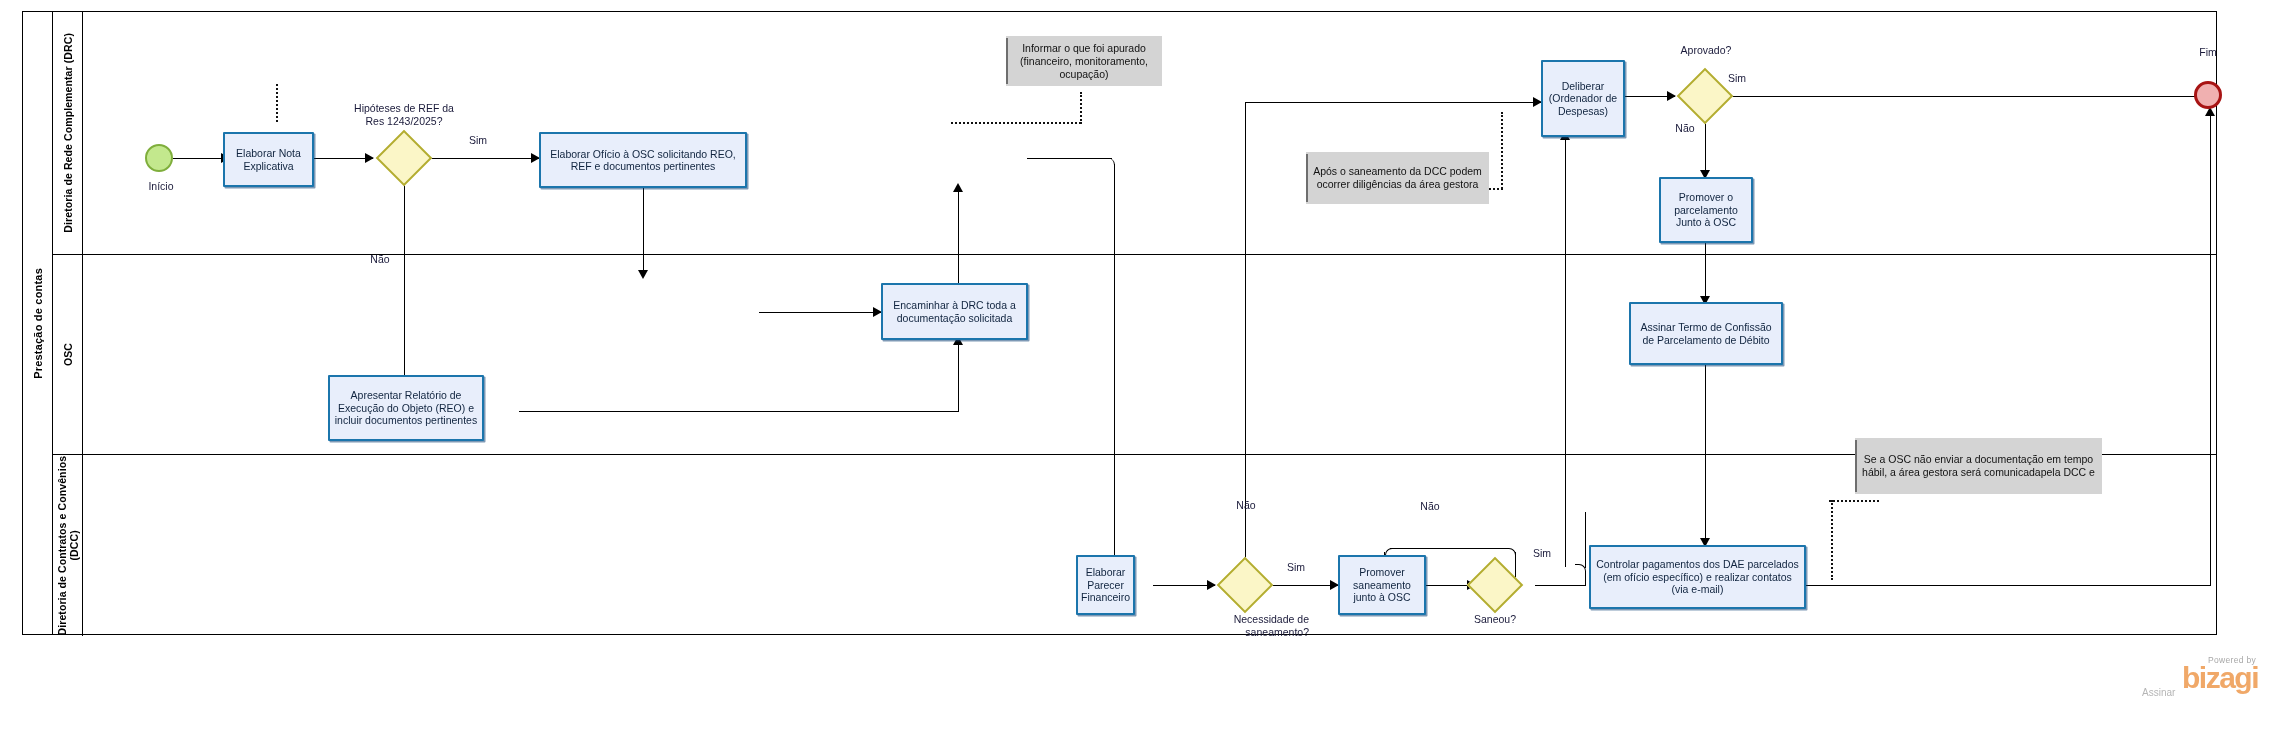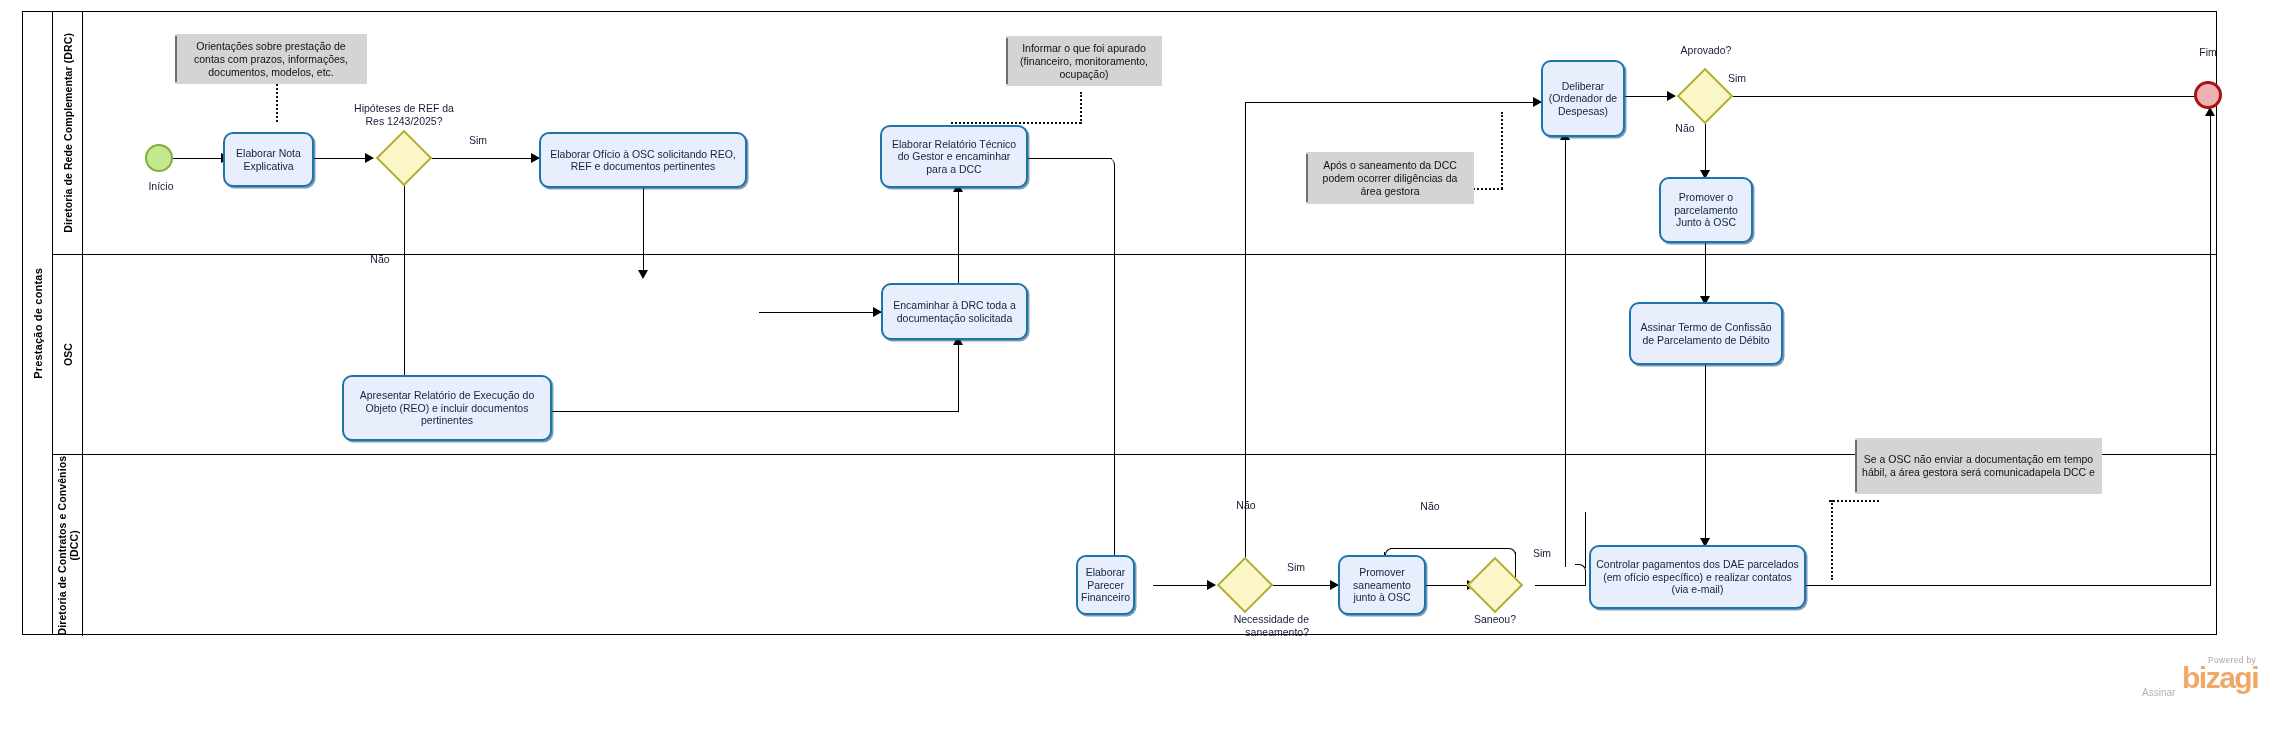--- a/index.html
+++ b/index.html
@@ -82,21 +82,21 @@
   #lane1 { top: 0px;   height: 243px; border-bottom: 1.5px solid #000; }
   #lane2 { top: 243px; height: 200px; border-bottom: 1.5px solid #000; }
   #lane3 { top: 443px; height: 180.5px; }
 
   
   .task {
     position: absolute;
     box-sizing: border-box;
     background: #e8eefb;
     border: 2px solid #1b75ac;
-    border-radius: 10px;
+    border-radius: 1px;
     display: flex;
     align-items: center;
     justify-content: center;
     text-align: center;
     font-size: 10.5px;
     line-height: 12.5px;
     color: #10243f;
     padding: 2px 4px;
     box-shadow: 1.5px 1.5px 0 rgba(20,70,120,.55);
   }
@@ -324,44 +324,42 @@
     <div class="task" style="left:200px; top:120px; width:91px; height:55px;">Elaborar Nota Explicativa</div>
 
     <div class="gateway" style="left:361px; top:126px;"></div>
     <div class="label" style="left:311px; top:90px; width:140px;">Hipóteses de REF da
 Res 1243/2025?</div>
     <div class="label" style="left:438px; top:122px; width:34px;">Sim</div>
     <div class="label" style="left:340px; top:241px; width:34px;">Não</div>
 
     <div class="task" style="left:516px; top:120px; width:208px; height:56px;">Elaborar Ofício à OSC solicitando REO, REF e documentos pertinentes</div>
 
-    <div class="task" style="left:857px; top:113px; width:148px; height:63px;">Elaborar Relatório Técnico do Gestor e encaminhar para a DCC</div>
 
     <div class="task" style="left:1518px; top:48px; width:84px; height:77px;">Deliberar (Ordenador de Despesas)</div>
 
     <div class="gateway" style="left:1662px; top:64px;"></div>
     <div class="label" style="left:1634px; top:32px; width:98px;">Aprovado?</div>
     <div class="label" style="left:1697px; top:60px; width:34px;">Sim</div>
     <div class="label" style="left:1645px; top:110px; width:34px;">Não</div>
 
     <div class="task" style="left:1636px; top:165px; width:94px; height:66px;">Promover o parcelamento Junto à OSC</div>
 
     <div class="event-end" style="left:2171px; top:69px;"></div>
     <div class="label" style="left:2156px; top:34px; width:58px;">Fim</div>
 
-    <div class="annotation" style="left:152px; top:22px; width:192px; height:50px;">Orientações sobre prestação de contas com prazos, informações, documentos, modelos, etc.</div>
 
     <div class="annotation" style="left:983px; top:24px; width:156px; height:50px;">Informar o que foi apurado (financeiro, monitoramento, ocupação)</div>
 
-    <div class="annotation" style="left:1283px; top:140px; width:168px; height:52px;">Após o saneamento da DCC podem ocorrer diligências da área gestora</div>
+    <div class="annotation" style="left:1283px; top:140px; width:183px; height:52px;">Após o saneamento da DCC podem ocorrer diligências da área gestora</div>
 
 
     <div class="task" style="left:858px; top:271px; width:147px; height:57px;">Encaminhar à DRC toda a documentação solicitada</div>
 
-    <div class="task" style="left:319px; top:363px; width:210px; height:66px;">Apresentar Relatório de Execução do Objeto (REO) e incluir documentos pertinentes</div>
+    <div class="task" style="left:305px; top:363px; width:156px; height:66px;">Apresentar Relatório de Execução do Objeto (REO) e incluir documentos pertinentes</div>
 
     <div class="task" style="left:1606px; top:290px; width:154px; height:63px;">Assinar Termo de Confissão de Parcelamento de Débito</div>
 
     <div class="task" style="left:1053px; top:543px; width:59px; height:60px;">Elaborar Parecer Financeiro</div>
 
     <div class="gateway" style="left:1202px; top:553px;"></div>
     <div class="label" style="left:1160px; top:601px; width:126px;text-align:right;">Necessidade de
 saneamento?</div>
     <div class="label" style="left:1206px; top:487px; width:34px;">Não</div>
     <div class="label" style="left:1256px; top:549px; width:34px;">Sim</div>

